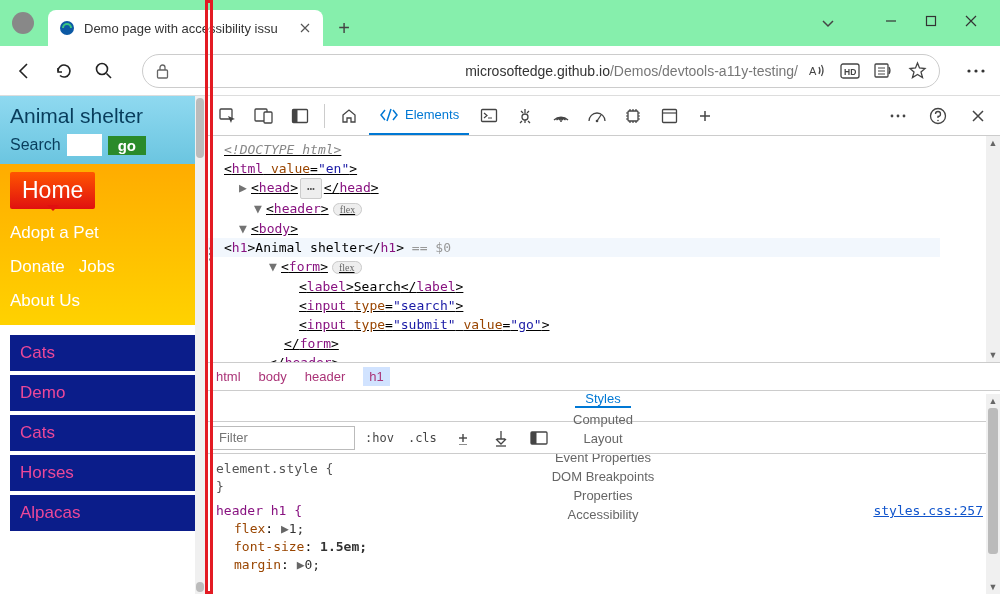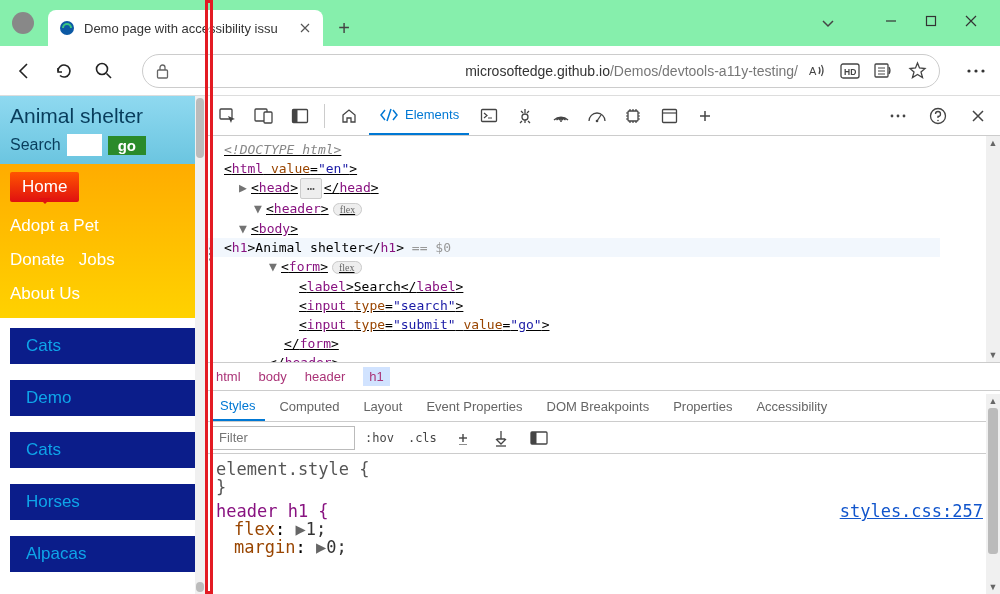--- a/index.html
+++ b/index.html
@@ -33,26 +33,26 @@
     .page-thumb2 { position: absolute; bottom: 2px; width: 8px; left: 1px; height: 10px; background: #bbb; border-radius: 4px; }
     
     .shelter-header { background: linear-gradient(#8fd9f0, #6bc5e0); padding: 8px 10px; }
     .shelter-title { font-size: 21px; font-weight: normal; color: #083d5c; }
     .shelter-search { display: flex; align-items: center; gap: 6px; margin-top: 6px; }
     .shelter-search-label { font-size: 16px; color: #083d5c; }
     .shelter-search-input { width: 35px; height: 22px; background: #fff; }
     .shelter-go { background: #2a8a2a; color: #fff; padding: 1px 10px; font-size: 15px; font-weight: bold; }
     
     .shelter-nav { background: linear-gradient(#ffac00, #ffd200); padding: 8px 10px 14px; }
-    .shelter-home { background: linear-gradient(#ff5500, #e01010); color: #fff; padding: 5px 12px; font-size: 17px; display: inline-block; border-radius: 2px; position: relative; }
+    .shelter-home { background: linear-gradient(#ff5500, #e01010); color: #fff; padding: 5px 12px; font-size: 23px; display: inline-block; border-radius: 2px; position: relative; }
     .shelter-home::after { content: ''; position: absolute; bottom: -8px; left: 50%; transform: translateX(-50%); border: 6px solid transparent; border-top-color: #e01010; }
     .shelter-navitem { color: #fff; font-size: 17px; margin-top: 14px; display: flex; gap: 14px; }
     
     .shelter-cats { padding: 10px 10px; }
-    .shelter-cat { background: #0b1d8a; color: #0ea5e9; padding: 8px 16px; font-size: 17px; margin-bottom: 16px; }
+    .shelter-cat { background: #0b1d8a; color: #ec4899; padding: 8px 10px; font-size: 17px; margin-bottom: 4px; }
     
     .highlight-bar { position: absolute; left: 205px; top: 0; bottom: 0; width: 8px; background: transparent; border: 3px solid #e31b23; z-index: 10; pointer-events: none; }
     
     
     .devtools { flex: 1; display: flex; flex-direction: column; border-left: 1px solid #ccc; position: relative; }
     .dt-toolbar { height: 40px; display: flex; align-items: center; border-bottom: 1px solid #ccc; padding: 0 6px; gap: 4px; }
     .dt-tbbtn { width: 32px; height: 32px; display: flex; align-items: center; justify-content: center; color: #444; cursor: pointer; }
     .dt-sep { width: 1px; height: 24px; background: #ccc; margin: 0 4px; }
     .dt-tab { padding: 0 10px; height: 38px; display: flex; align-items: center; gap: 6px; cursor: pointer; color: #444; border-bottom: 2px solid transparent; }
     .dt-tab.active { border-bottom-color: #0078d4; color: #0078d4; }
@@ -72,29 +72,29 @@
     .dt-elements .line { padding-left: 0; white-space: nowrap; }
     .dt-elements .hl { background: #f2f7fd; display: inline-block; width: 100%; margin-left: -60px; padding-left: 60px; }
     .dt-elements .selvar { color: #999; }
     .dt-escroll { position: absolute; right: 0; top: 0; width: 14px; height: 226px; background: #f0f0f0; }
     .dt-escroll .arr { height: 14px; display: flex; align-items: center; justify-content: center; color: #666; font-size: 9px; }
     
     .dt-crumbs { height: 28px; border-top: 1px solid #ccc; display: flex; align-items: center; padding: 0 10px; gap: 18px; font-size: 13px; color: #aa3377; }
     .dt-crumb { cursor: pointer; }
     .dt-crumb.sel { background: #d1e3ff; padding: 2px 6px; }
     
-    .dt-tabs2 { height: 32px; border-top: 1px solid #ccc; border-bottom: 1px solid #ccc; display: flex; align-items: center; padding: 0 4px; gap: 4px; }
+    .dt-tabs2 { height: 32px; border-top: 1px solid #ccc; border-bottom: 1px solid #ccc; display: flex; align-items: center; padding: 0 4px; gap: 4px; flex-direction: column; }
     .dt-tab2 { padding: 0 10px; height: 30px; display: flex; align-items: center; cursor: pointer; color: #666; font-size: 13px; }
     .dt-tab2.active { border-bottom: 2px solid #0078d4; color: #0078d4; }
     
     .dt-styles-toolbar { height: 32px; border-bottom: 1px solid #ccc; display: flex; align-items: center; padding: 0 4px; gap: 6px; }
     .dt-filter { border: 1px solid #bbb; height: 24px; padding: 0 8px; width: 145px; color: #888; font-size: 13px; }
     .dt-hov { font-family: Consolas, monospace; font-size: 12px; color: #444; padding: 0 4px; }
     
-    .dt-styles { flex: 1; padding: 6px 10px; font-family: Consolas, monospace; font-size: 17px; line-height: 18px; position: relative; overflow: hidden; }
+    .dt-styles { flex: 1; padding: 6px 10px; font-family: Consolas, monospace; font-size: 13px; line-height: 18px; position: relative; overflow: hidden; }
     .dt-styles .sel { color: #881280; }
     .dt-styles .prop { color: #994500; }
     .dt-styles .pval { color: #333; }
     .dt-styles .link { color: #1155cc; text-decoration: underline; position: absolute; right: 17px; }
     .dt-sscroll { position: absolute; right: 0; top: 258px; bottom: 0; width: 14px; background: #f0f0f0; }
     .dt-sscroll .arr { height: 14px; display: flex; align-items: center; justify-content: center; color: #666; font-size: 9px; position: absolute; width: 100%; }
     .dt-sscroll .thumb { position: absolute; top: 14px; bottom: 40px; left: 2px; right: 2px; background: #bbb; border-radius: 3px; }
     
     svg { display: block; }
   </style>
@@ -419,20 +419,21 @@
             </svg>
           </span>
       </div>
 
       <div class="dt-styles">
         <div><span class="sel" style="color:#555">element.style {</span></div>
         <div style="color:#555">}</div>
         <div style="height:6px"></div>
         <div><span style="color:#881280">header h1 {</span><span class="link">styles.css:257</span></div>
         <div style="padding-left:18px"><span class="prop">flex</span>: <span style="color:#666">▶</span><span class="pval">1;</span></div>
+        <div style="padding-left:18px"><span class="prop">font-size</span>: <b><span class="pval">1.5em;</span></b></div>
         <div style="padding-left:18px"><span class="prop">margin</span>: <span style="color:#666">▶</span><span class="pval">0;</span></div>
       </div>
       <div class="dt-sscroll">
           <div class="arr" style="top:0">▲</div>
           <div class="thumb"></div>
           <div class="arr" style="bottom:0">▼</div>
         </div>
     </div>
   </div>
 </div>

